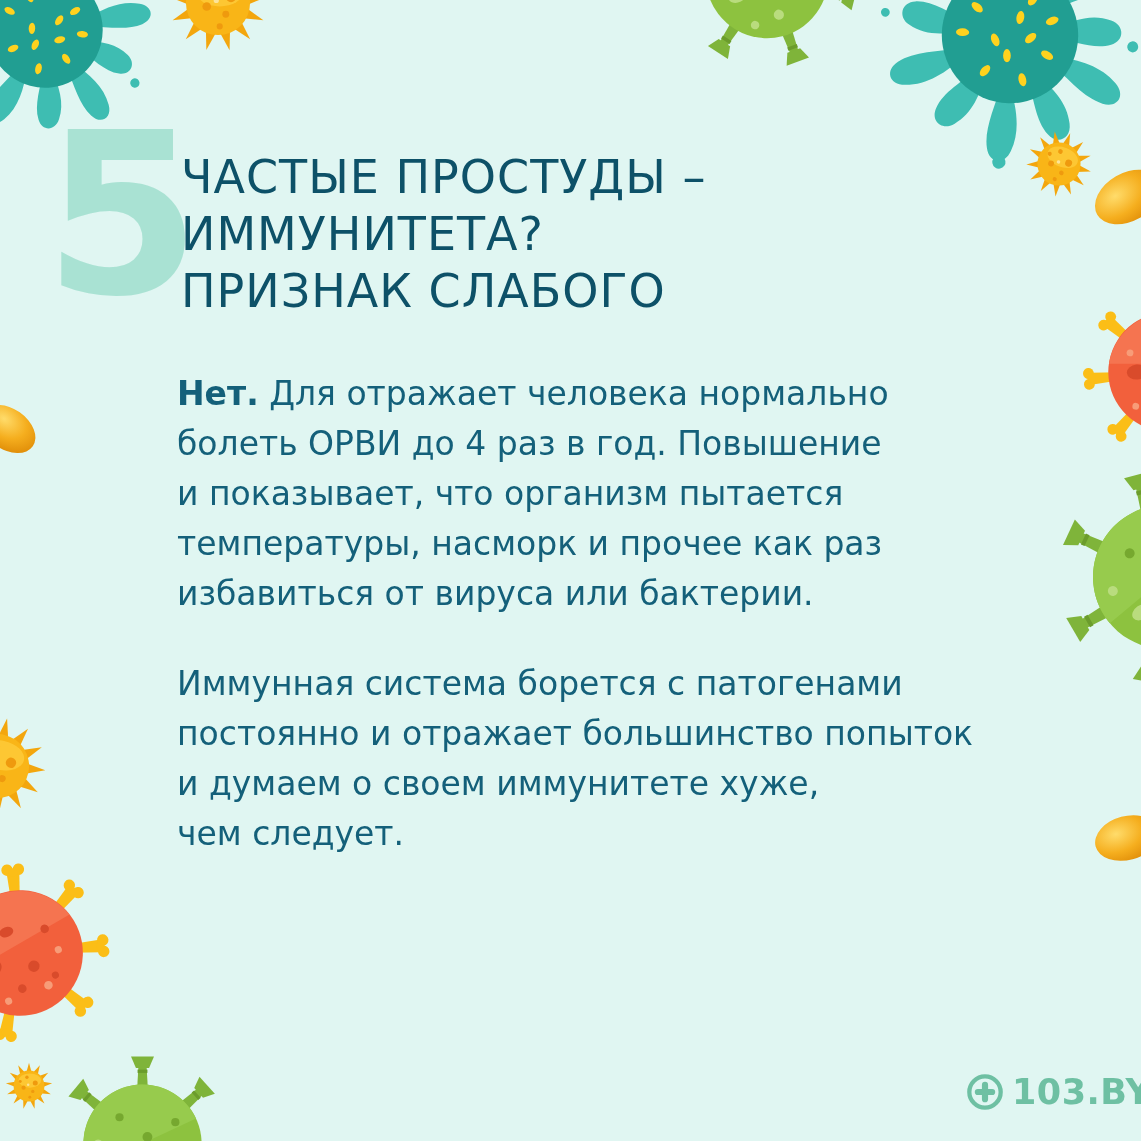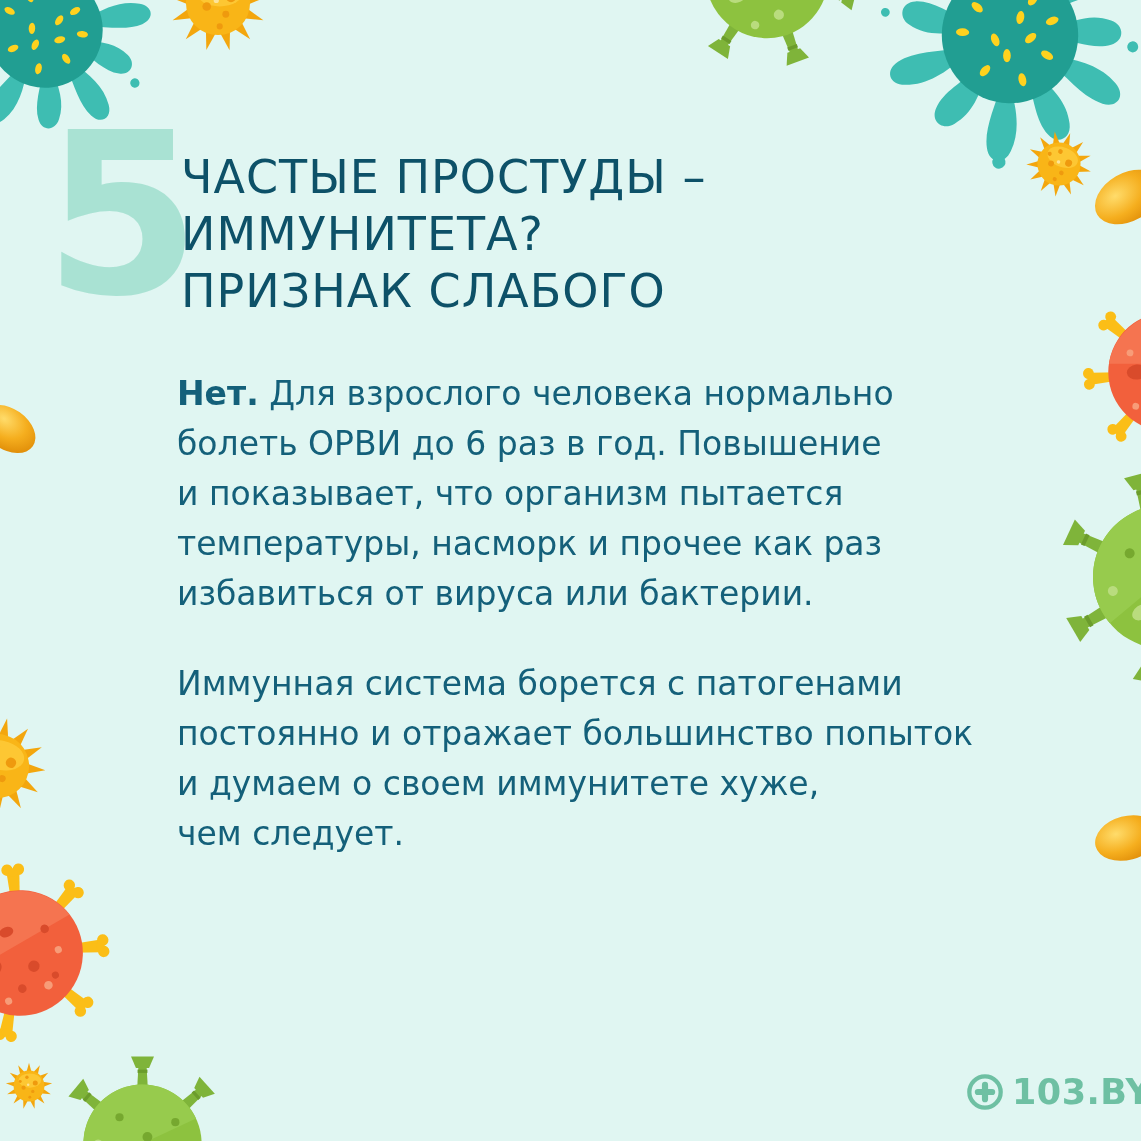--- a/index.html
+++ b/index.html
@@ -290,22 +290,22 @@
 
   <div class="num">5</div>
 
   <h1 class="title">
     <span class="tl">ЧАСТЫЕ ПРОСТУДЫ –</span>
     <span class="tl">ИММУНИТЕТА?</span>
     <span class="tl">ПРИЗНАК СЛАБОГО</span>
   </h1>
 
   <div class="para p1">
-    <div><span class="lead">Нет.</span><span>Для взрослого человека нормально</span></div>
-    <div>болеть ОРВИ до 6 раз в год. Повышение</div>
+    <div><span class="lead">Нет.</span><span>Для отражает человека нормально</span></div>
+    <div>болеть ОРВИ до 4 раз в год. Повышение</div>
     <div>и показывает, что организм пытается</div>
     <div>температуры, насморк и прочее как раз</div>
     <div>избавиться от вируса или бактерии.</div>
   </div>
 
   <div class="para p2">
     <div>Иммунная система борется с патогенами</div>
     <div>постоянно и отражает большинство попыток</div>
     <div>и думаем о своем иммунитете хуже,</div>
     <div>чем следует.</div>

